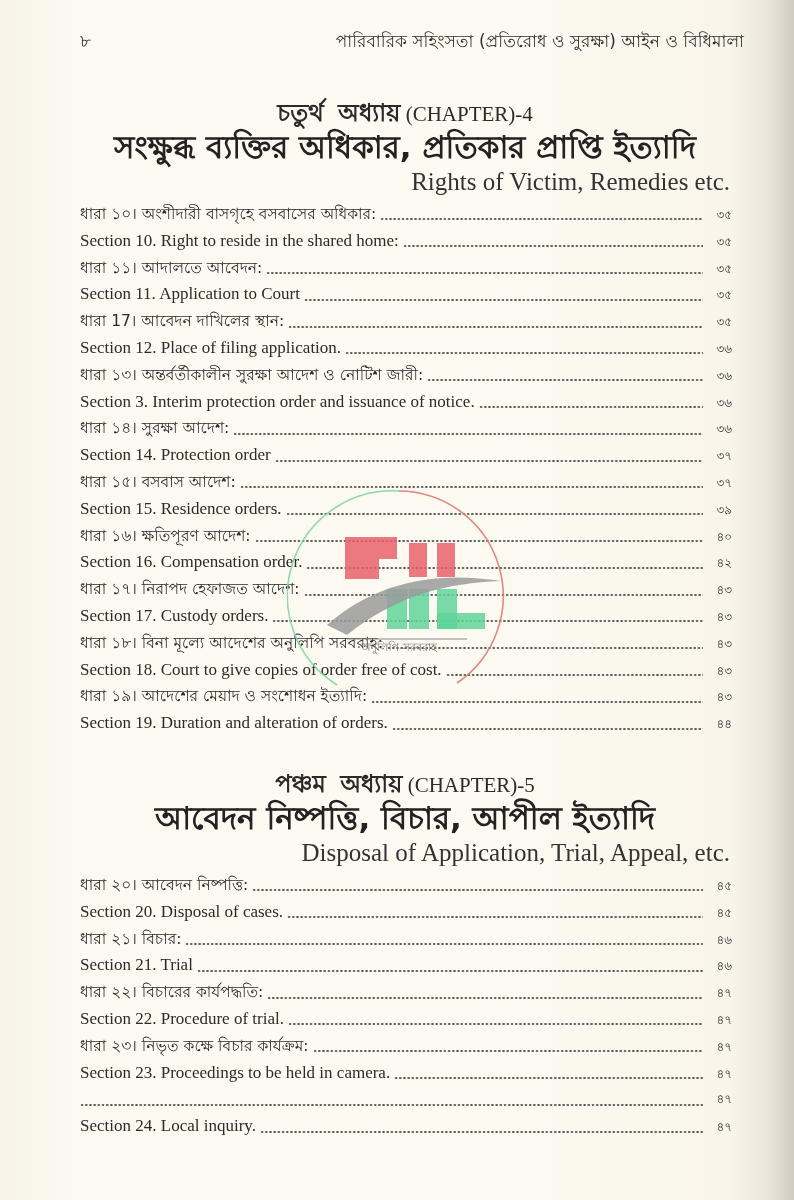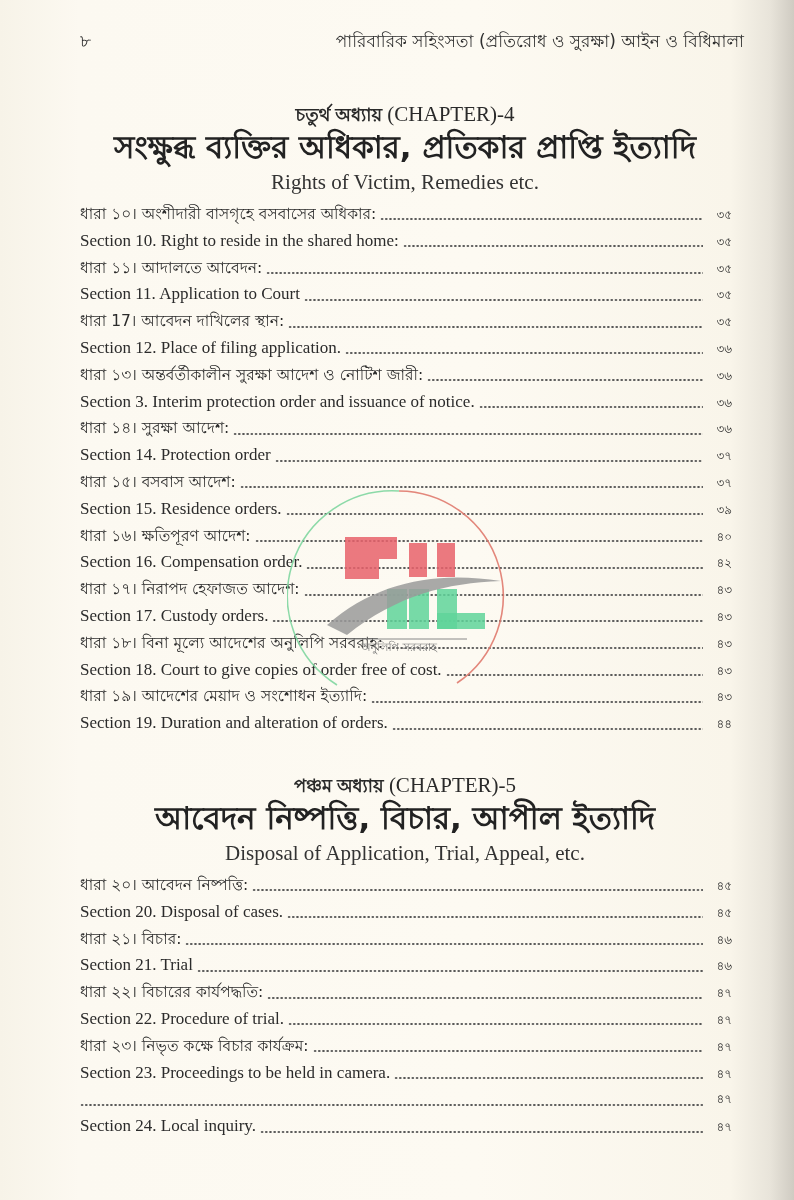--- a/index.html
+++ b/index.html
@@ -16,23 +16,23 @@
     }
     .running-header {
       position: absolute; top: 28px; left: 80px; right: 50px; height: 30px;
       font-family: "DejaVu Sans", sans-serif; font-size: 17px; color: #2f2f2f;
     }
     .running-header .page-no { position: absolute; left: 0; top: 0; }
     .running-header .book-title { position: absolute; right: 0; top: 0; white-space: nowrap; }
 
     .chapter-block { position: absolute; left: 80px; width: 650px; text-align: center; }
     .chapter-label { font-size: 21px; line-height: 28px; color: #2a2a2a; }
-    .chapter-label .bn { font-family: Liberation Sans, sans-serif; font-weight: bold; font-size: 18px; }
+    .chapter-label .bn { font-family: Liberation Mono, monospace; font-weight: bold; font-size: 24px; }
     .chapter-bn-title { font-family: "DejaVu Sans", sans-serif; font-weight: bold; font-size: 31px; line-height: 36px; color: #222; }
-    .chapter-en-title { font-size: 21px; line-height: 34px; color: #333; }
+    .chapter-en-title { font-size: 25px; line-height: 34px; color: #333; text-align: right; }
 
     .toc { position: absolute; left: 80px; width: 652px; }
     .toc-row {
       display: flex; align-items: baseline; height: 26.8px; font-size: 17px; line-height: 26.8px;
       white-space: nowrap;
     }
     .toc-row .t { flex: 0 0 auto; padding-right: 4px; color: #2b2b2b; }
     .toc-row.bn .t { font-family: "DejaVu Sans", sans-serif; font-size: 15.5px; }
     .toc-row .dots {
       flex: 1 1 auto; overflow: hidden; height: 20px; align-self: center;

